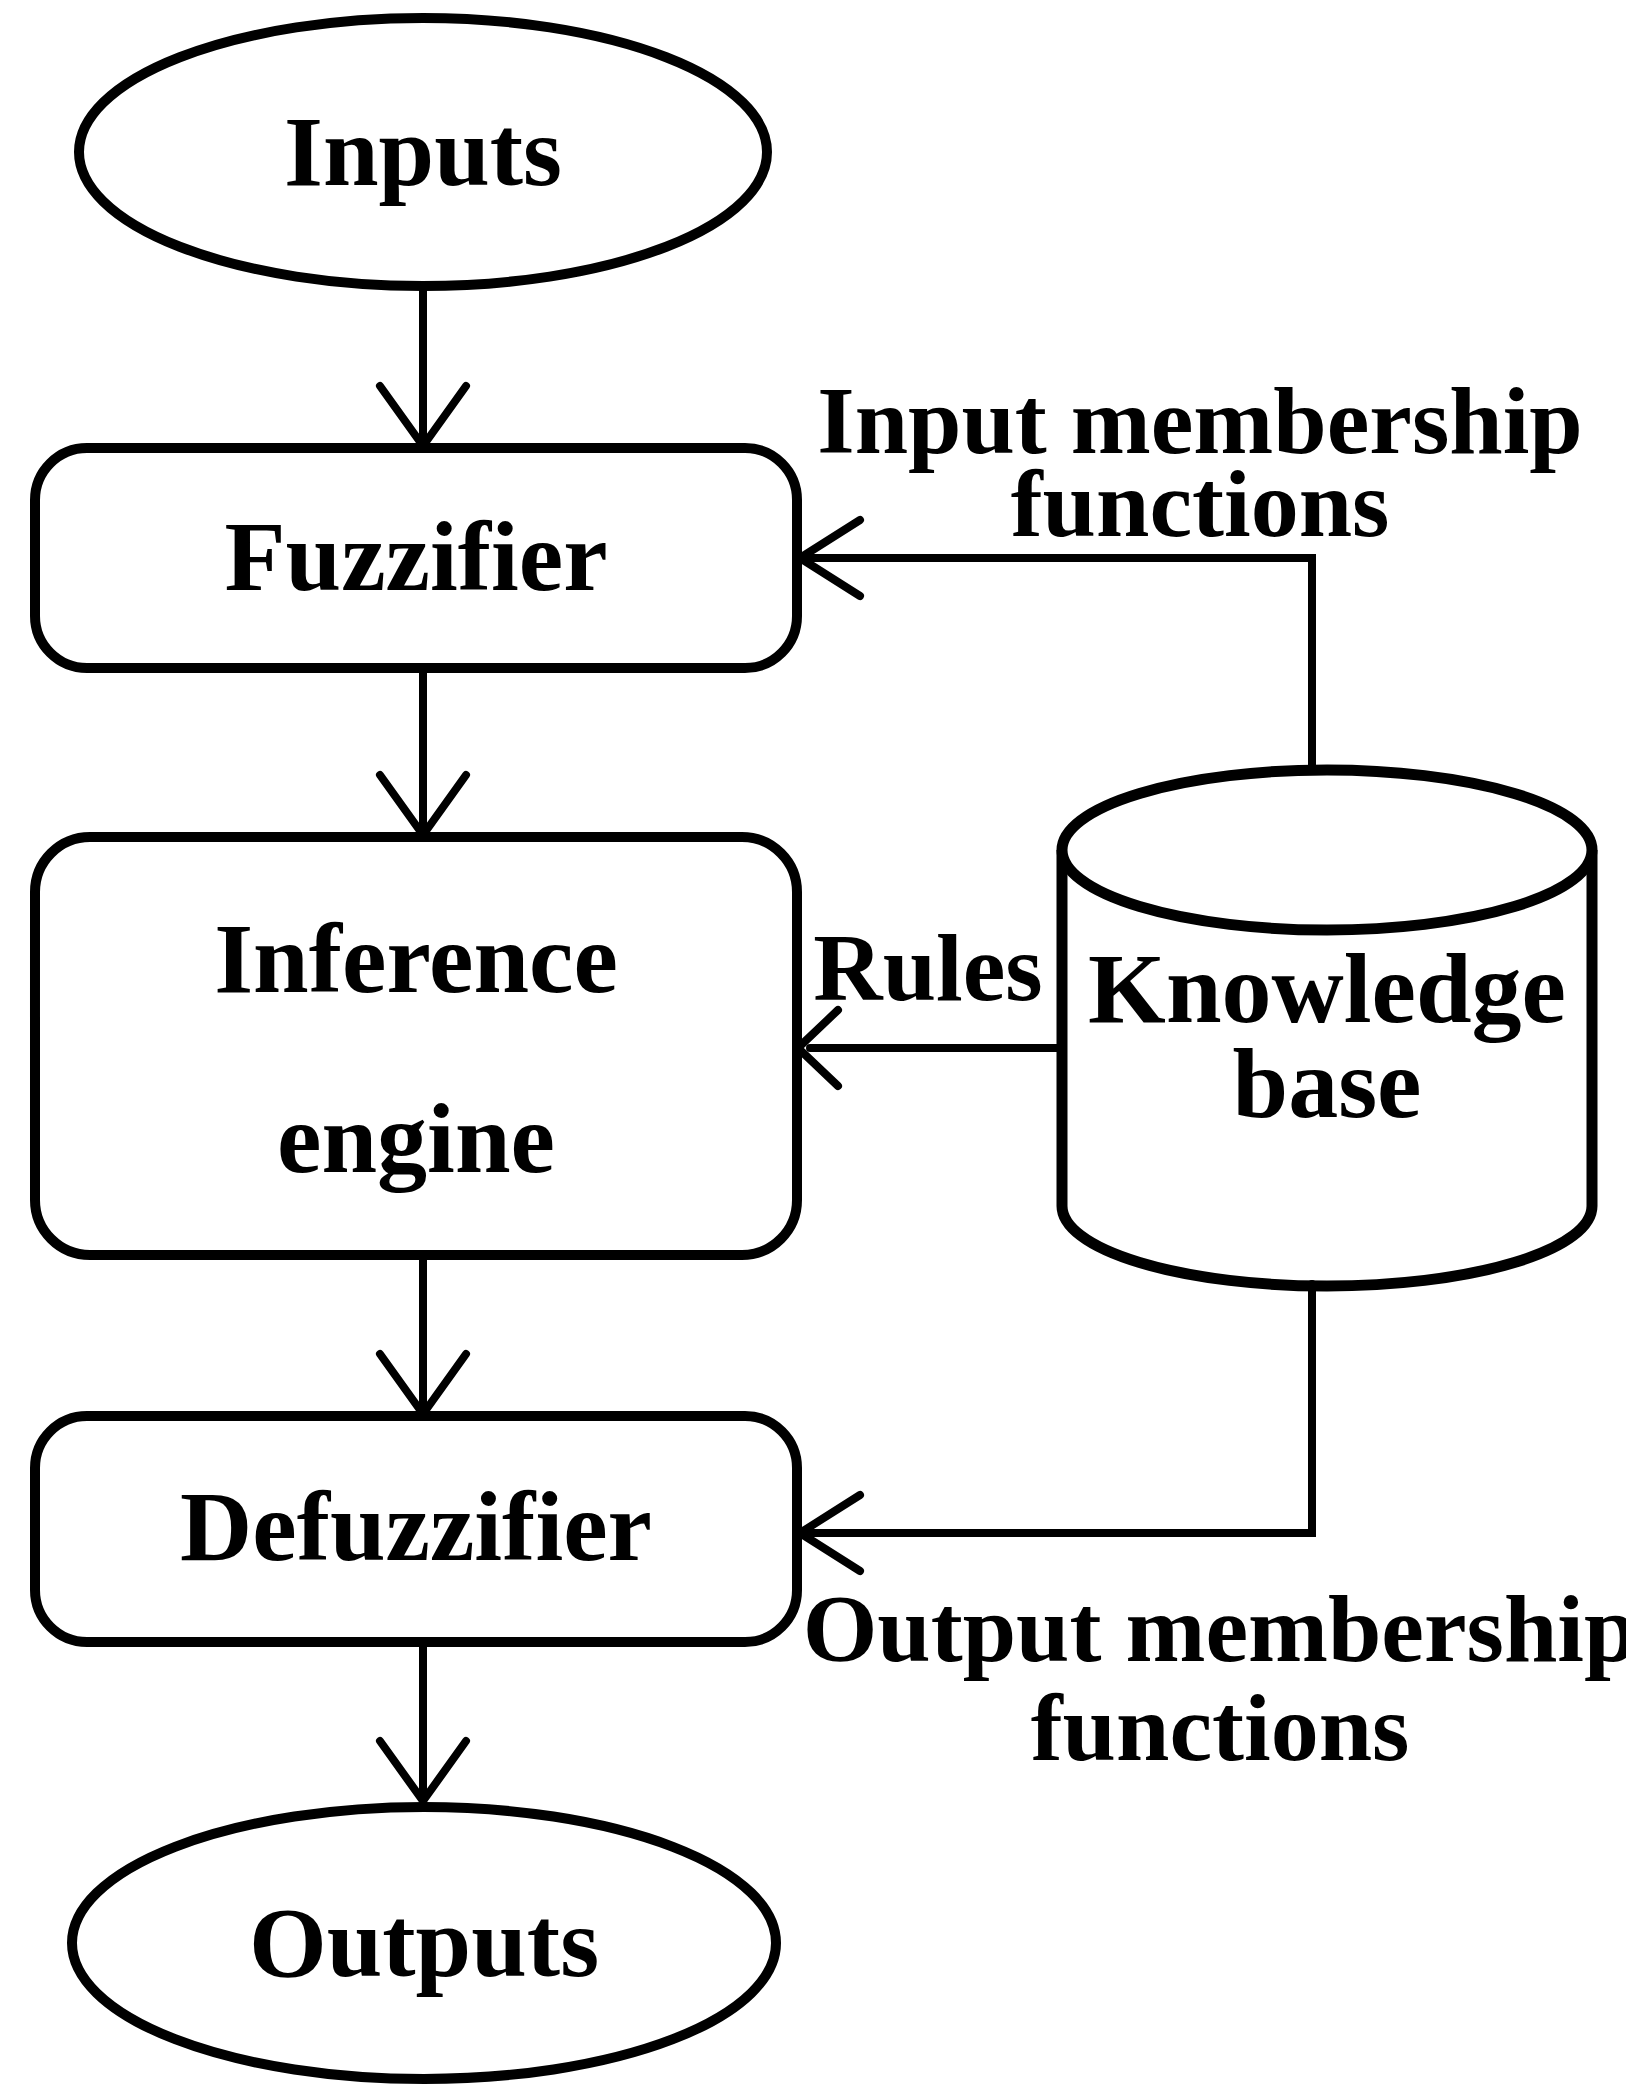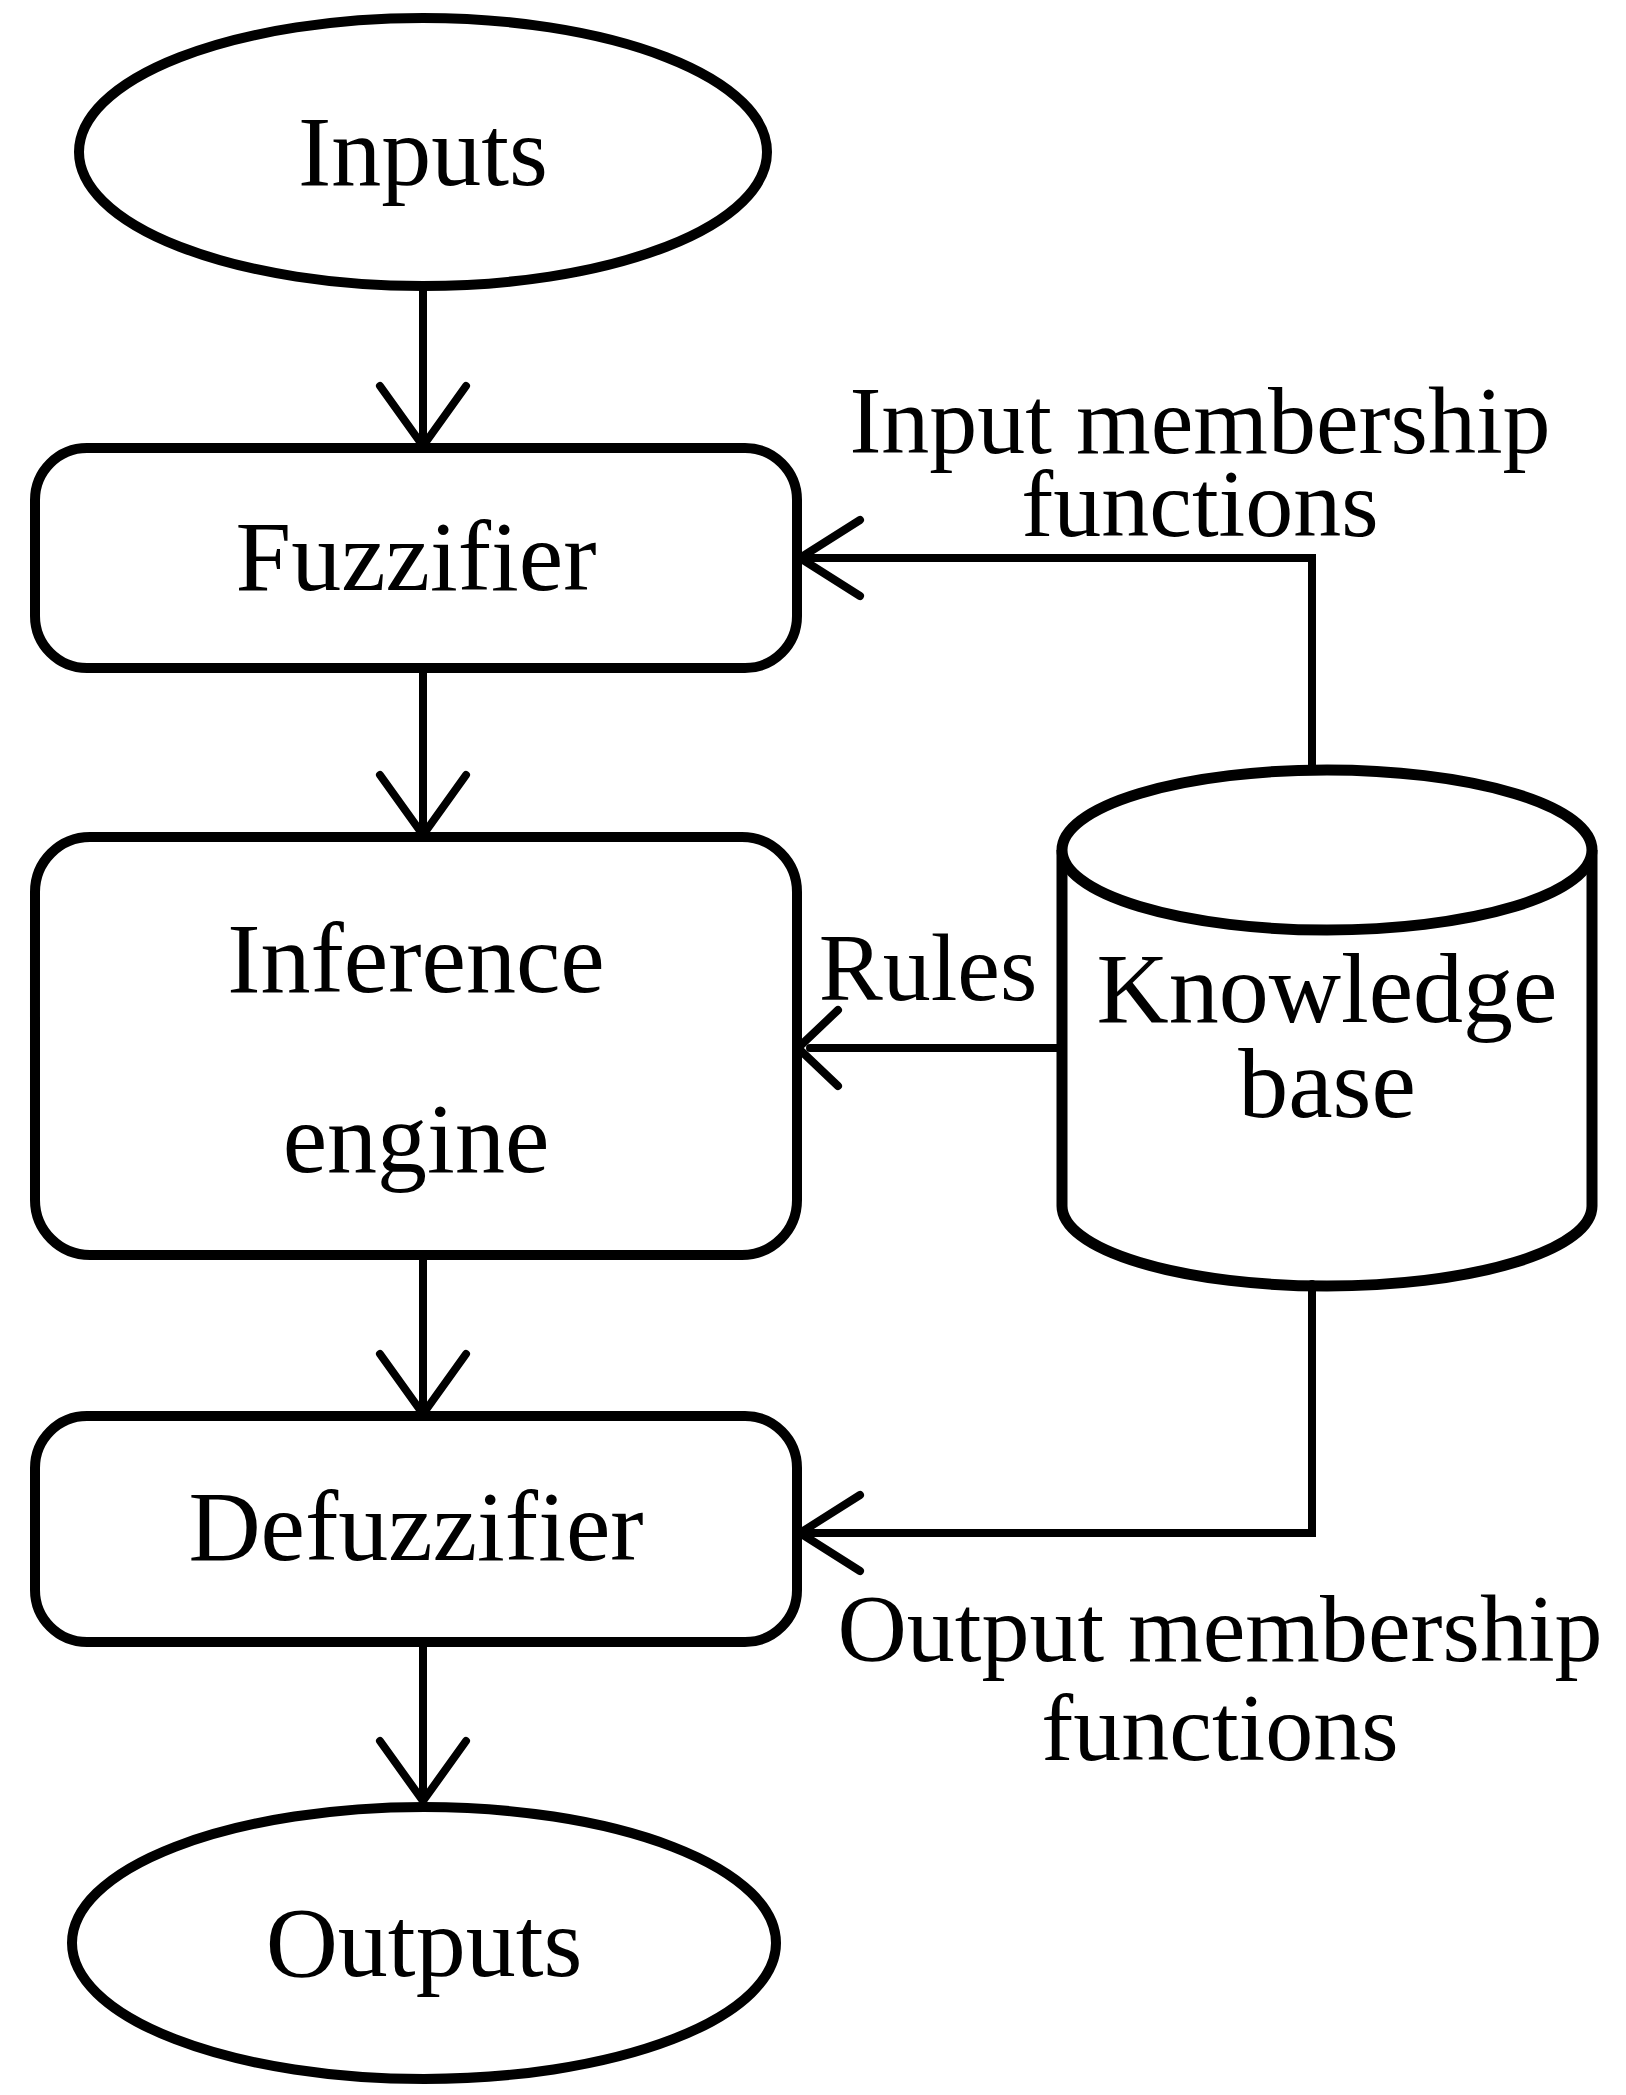--- a/index.html
+++ b/index.html
@@ -6,20 +6,21 @@
     margin: 0;
     padding: 0;
     background: #ffffff;
     font-family: "Liberation Serif", "DejaVu Serif", serif;
   }
   .canvas {
     width: 1434px;
     height: 2095px;
     background: #ffffff;
     position: relative;
+    font-weight: bold;
   }
   svg { display: block; }
   .shape {
     fill: none;
     stroke: #000000;
     stroke-width: 10;
   }
   .cyl {
     fill: none;
     stroke: #000000;

